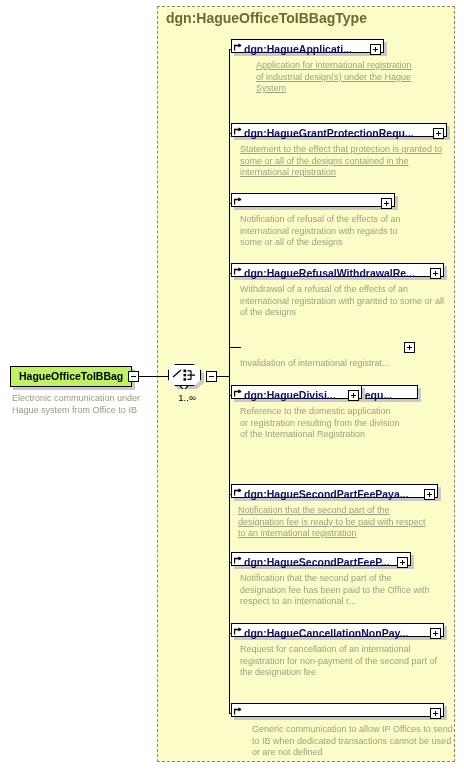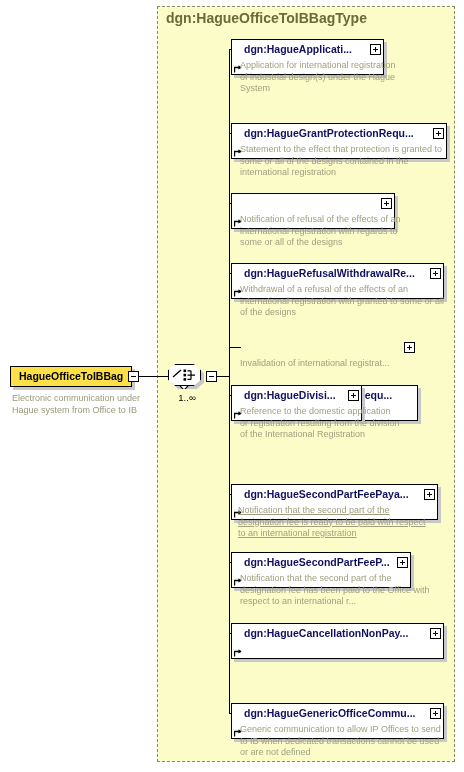--- a/index.html
+++ b/index.html
@@ -43,21 +43,21 @@
     white-space: nowrap;
   }
 
   
   .root-box {
     position: absolute;
     left: 10px;
     top: 366px;
     width: 122px;
     height: 21px;
-    background: #fde047;
+    background: #bef264;
     border: 1.5px solid #000000;
     box-sizing: border-box;
     box-shadow: 3px 3px 0 0 #c8c8c8;
   }
   .root-box .lbl {
     position: absolute;
     left: 8px;
     top: 3px;
     font-size: 10.5px;
     font-weight: bold;
@@ -135,21 +135,21 @@
     top: 392px;
     width: 40px;
     text-align: center;
     font-size: 9.5px;
     color: #000;
   }
 
   
   .el-box {
     position: absolute;
-    height: 36px;
+    height: 14px;
     background: #ffffff;
     border: 1.5px solid #000000;
     box-sizing: border-box;
     box-shadow: 3px 3px 0 0 #c8c8c8;
   }
   .el-box .name {
     position: absolute;
     left: 12px;
     top: 2.5px;
     font-size: 10.5px;
@@ -221,32 +221,32 @@
 
   <div class="line-h" style="left:229px; top:49px; width:12px;"></div>
   <div class="el-box" style="left:231px; top:39px; width:153px;">
     <svg class="ref-arrow" viewBox="0 0 8 8">
       <path d="M0.5,7.5 L0.5,2.5 L7,2.5" stroke="#000" stroke-width="1.4" fill="none"></path>
       <path d="M4.5,0.2 L7.6,2.4 L4.4,4.6 Z" fill="#000"></path>
     </svg>
     <span class="name">dgn:HagueApplicati...</span>
   </div>
   <div class="sq-btn plus" style="left:370px; top:44px;"></div>
-  <div class="el-doc" style="left:240px; top:60px; width:165px;">Application for international registration of industrial design(s) under the Hague System</div>
+  <div class="el-doc" style="left:256px; top:60px; width:165px;text-decoration:underline;">Application for international registration of industrial design(s) under the Hague System</div>
 
   <div class="line-h" style="left:229px; top:133px; width:12px;"></div>
   <div class="el-box" style="left:231px; top:123px; width:216px;">
     <svg class="ref-arrow" viewBox="0 0 8 8">
       <path d="M0.5,7.5 L0.5,2.5 L7,2.5" stroke="#000" stroke-width="1.4" fill="none"></path>
       <path d="M4.5,0.2 L7.6,2.4 L4.4,4.6 Z" fill="#000"></path>
     </svg>
     <span class="name">dgn:HagueGrantProtectionRequ...</span>
   </div>
   <div class="sq-btn plus" style="left:433px; top:128px;"></div>
-  <div class="el-doc" style="left:240px; top:144px; width:205px;">Statement to the effect that protection is granted to some or all of the designs contained in the international registration</div>
+  <div class="el-doc" style="left:240px; top:144px; width:205px;text-decoration:underline;">Statement to the effect that protection is granted to some or all of the designs contained in the international registration</div>
 
   <div class="line-h" style="left:229px; top:203px; width:12px;"></div>
   <div class="el-box" style="left:231px; top:193px; width:164px;">
     <svg class="ref-arrow" viewBox="0 0 8 8">
       <path d="M0.5,7.5 L0.5,2.5 L7,2.5" stroke="#000" stroke-width="1.4" fill="none"></path>
       <path d="M4.5,0.2 L7.6,2.4 L4.4,4.6 Z" fill="#000"></path>
     </svg>
   </div>
   <div class="sq-btn plus" style="left:381px; top:198px;"></div>
   <div class="el-doc" style="left:240px; top:214px; width:170px;">Notification of refusal of the effects of an international registration with regards to some or all of the designs</div>
@@ -308,25 +308,25 @@
 
   <div class="line-h" style="left:229px; top:633px; width:12px;"></div>
   <div class="el-box" style="left:231px; top:623px; width:213px;">
     <svg class="ref-arrow" viewBox="0 0 8 8">
       <path d="M0.5,7.5 L0.5,2.5 L7,2.5" stroke="#000" stroke-width="1.4" fill="none"></path>
       <path d="M4.5,0.2 L7.6,2.4 L4.4,4.6 Z" fill="#000"></path>
     </svg>
     <span class="name">dgn:HagueCancellationNonPay...</span>
   </div>
   <div class="sq-btn plus" style="left:430px; top:628px;"></div>
+  <div class="el-doc" style="left:240px; top:644px; width:200px;">Request for cancellation of an international registration for non-payment of the second part of the designation fee</div>
 
   <div class="line-h" style="left:229px; top:713px; width:12px;"></div>
   <div class="el-box" style="left:231px; top:703px; width:213px;">
     <svg class="ref-arrow" viewBox="0 0 8 8">
       <path d="M0.5,7.5 L0.5,2.5 L7,2.5" stroke="#000" stroke-width="1.4" fill="none"></path>
       <path d="M4.5,0.2 L7.6,2.4 L4.4,4.6 Z" fill="#000"></path>
     </svg>
-    <span class="name">dgn:HagueGenericOfficeCommu...</span>
   </div>
   <div class="sq-btn plus" style="left:430px; top:708px;"></div>
-  <div class="el-doc" style="left:240px; top:724px; width:205px;">Generic communication to allow IP Offices to send to IB when dedicated transactions cannot be used or are not defined</div>
+  <div class="el-doc" style="left:252px; top:724px; width:205px;">Generic communication to allow IP Offices to send to IB when dedicated transactions cannot be used or are not defined</div>
 
 </div>
 
 </body></html>

